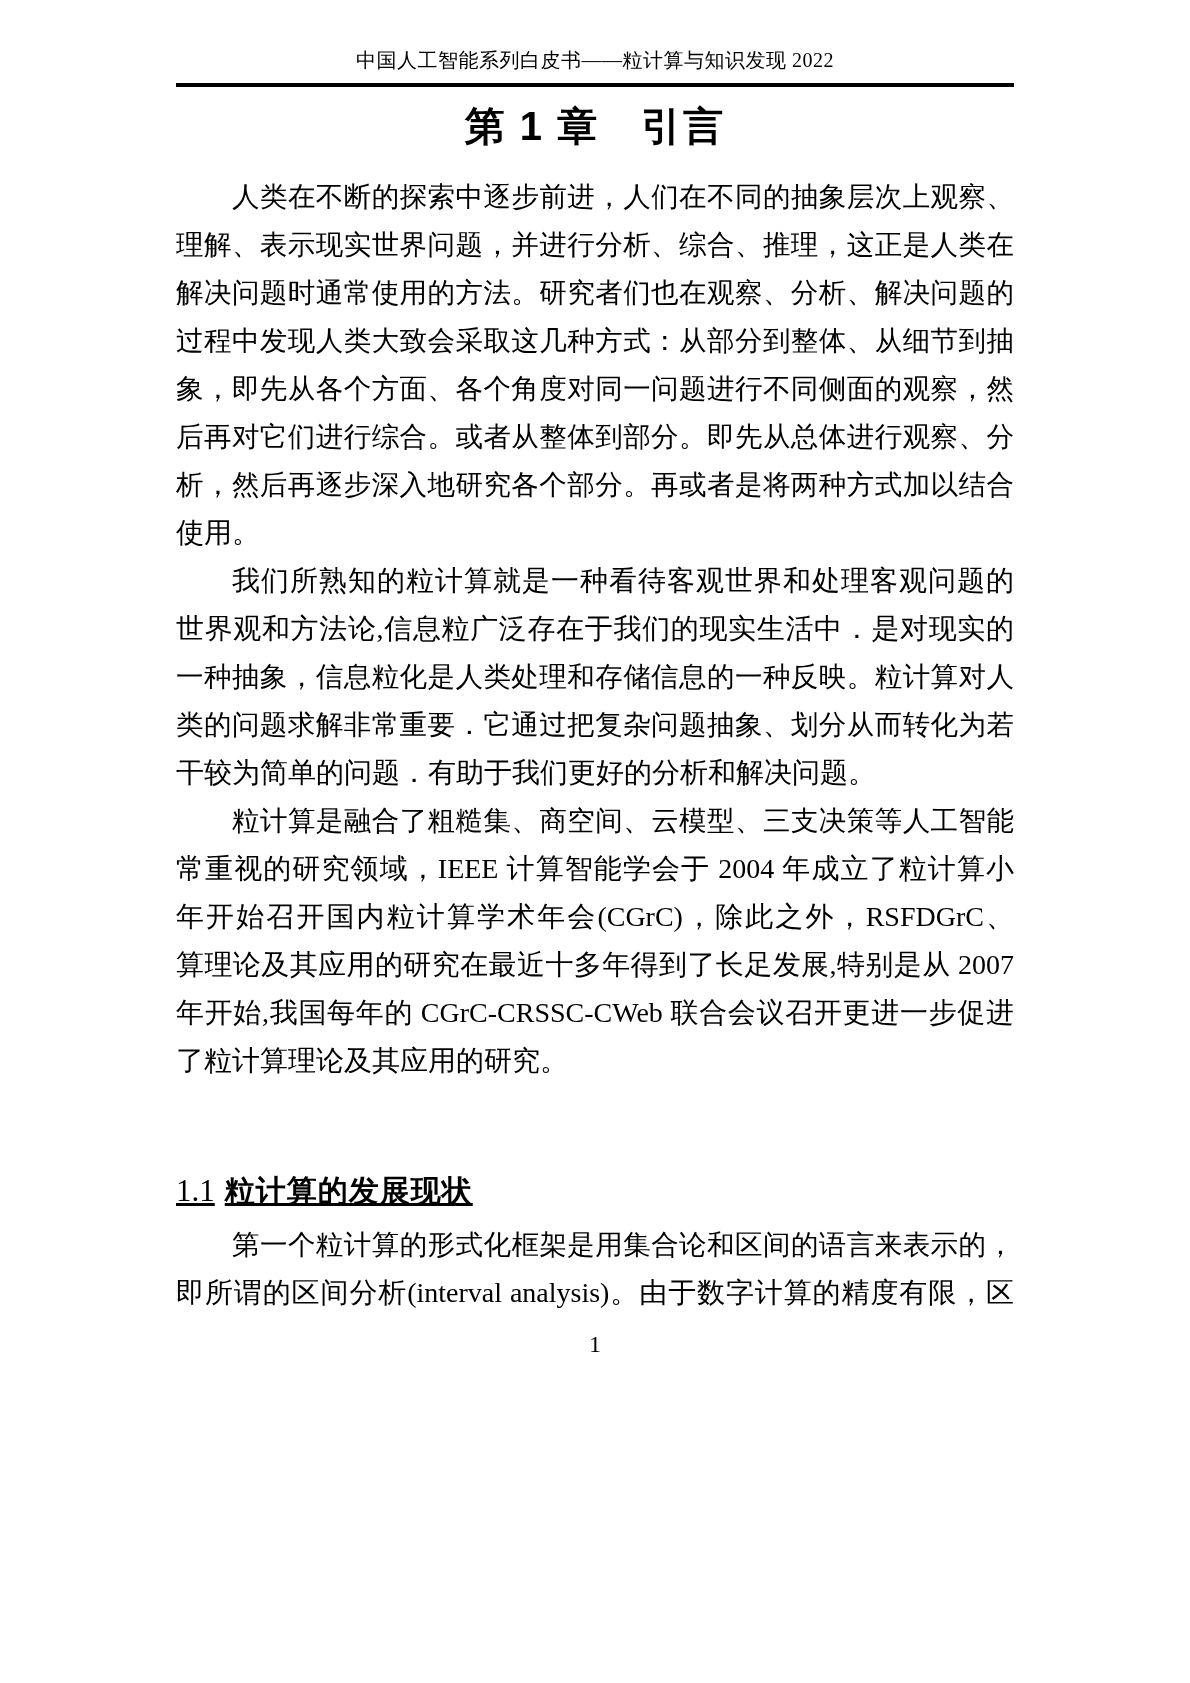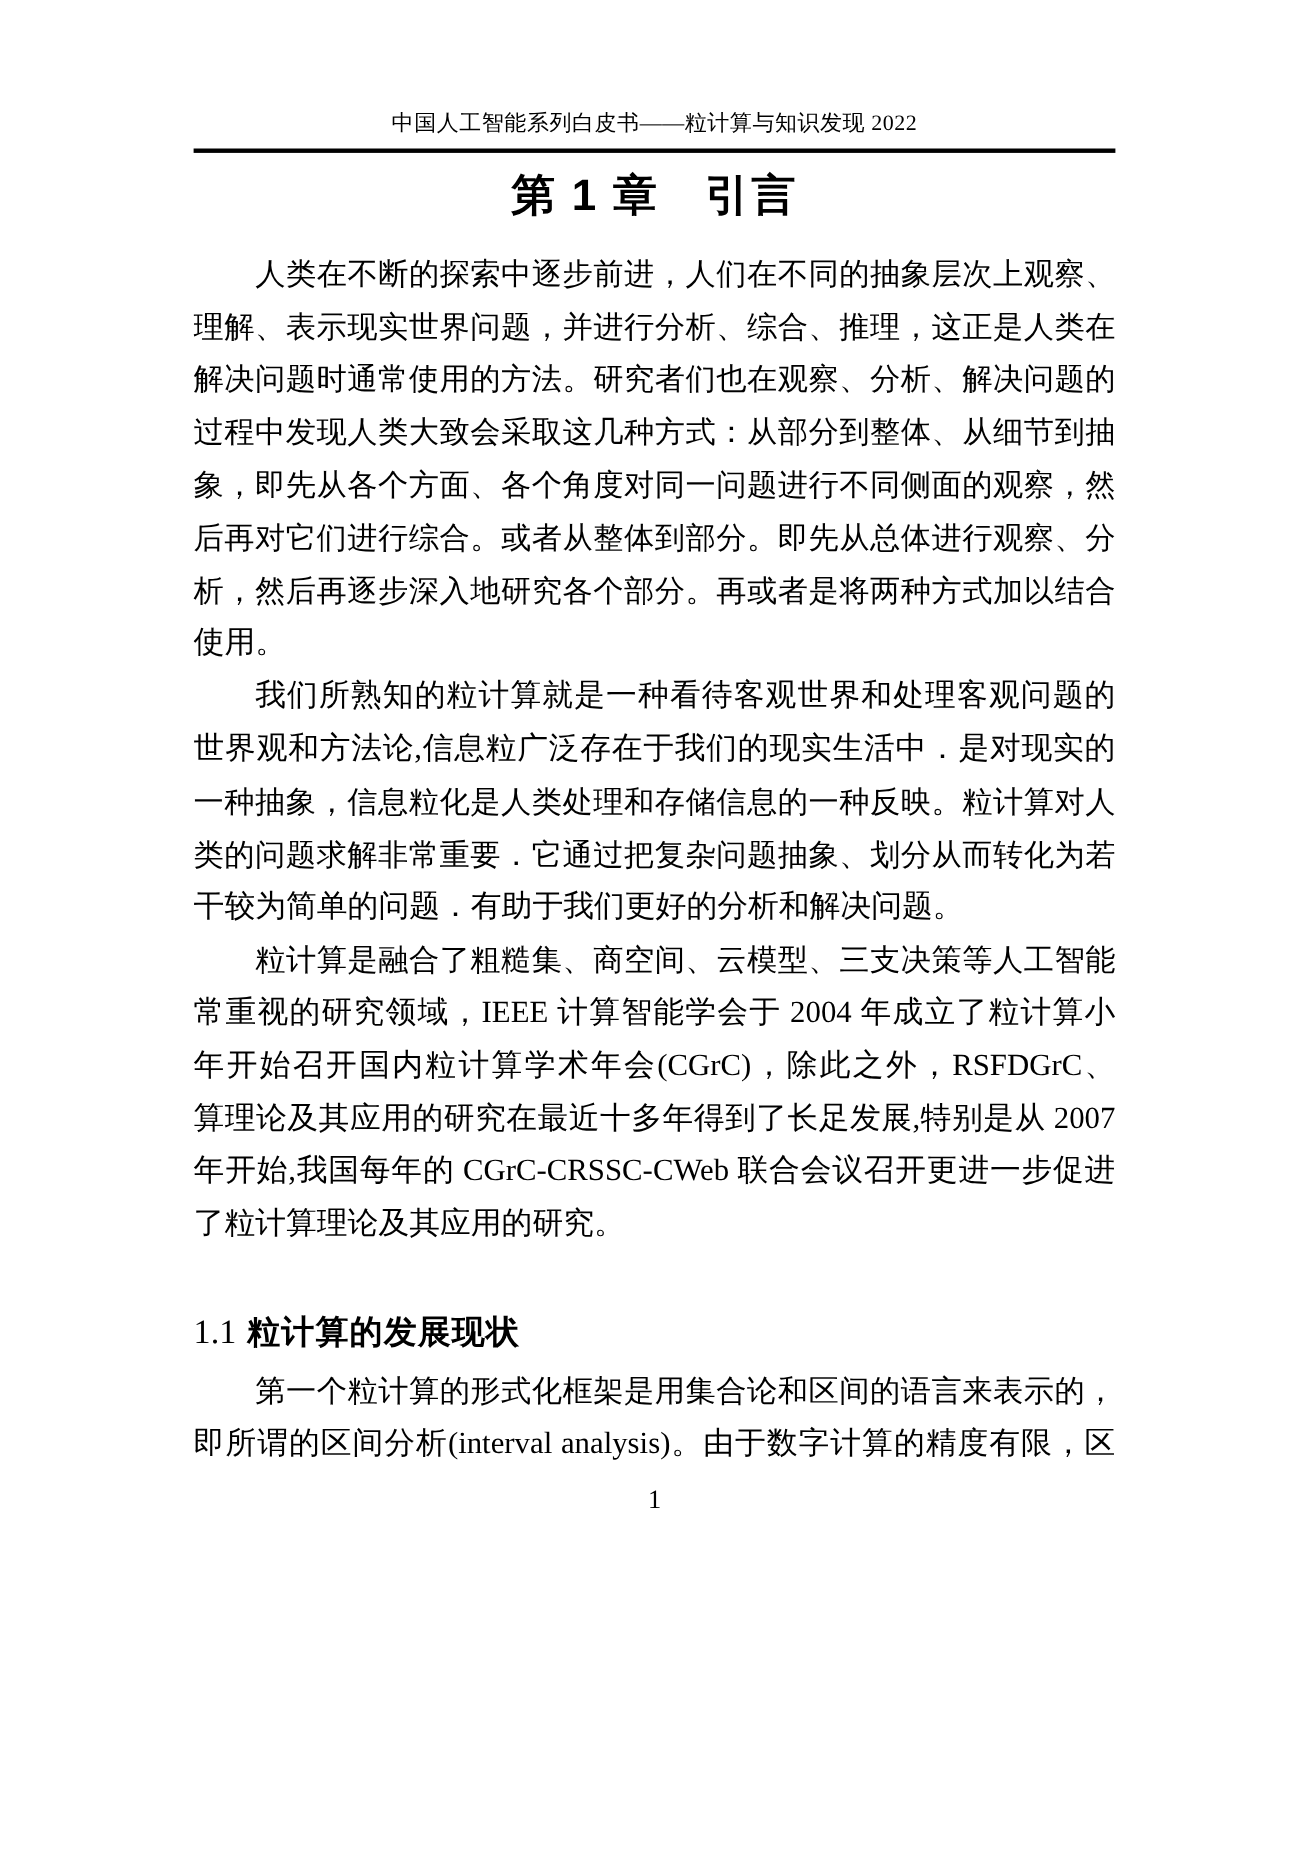--- a/index.html
+++ b/index.html
@@ -12,21 +12,21 @@
     background: #ffffff;
     color: #000000;
     font-family: "Liberation Serif", "DejaVu Serif", serif;
     overflow: hidden;
   }
   .content {
     width: 838px;
     margin: 0 auto;
   }
   .running-head {
-    padding-top: 100px;
+    padding-top: 48px;
     text-align: center;
     font-size: 20px;
     line-height: 24px;
     letter-spacing: 0.5px;
   }
   .head-rule {
     margin-top: 11px;
     height: 4px;
     background: #000000;
   }
@@ -46,25 +46,26 @@
     line-height: 48px;
     font-size: 28px;
     text-align: justify;
     text-align-last: justify;
     overflow: hidden;
     white-space: nowrap;
   }
   .line.first { text-indent: 56px; }
   .line.last  { text-align-last: left; }
   .section-heading {
-    margin-top: 52px;
+    margin-top: 84px;
     height: 44px;
     line-height: 44px;
     font-size: 30px;
     white-space: nowrap;
+    text-decoration: underline;
   }
   .section-heading .sec-num {
     font-family: "Liberation Serif", "DejaVu Serif", serif;
     font-size: 31px;
   }
   .section-heading .sec-title {
     font-family: "Liberation Sans", "DejaVu Sans", sans-serif;
     font-weight: 700;
     margin-left: 10px;
     letter-spacing: 1px;

